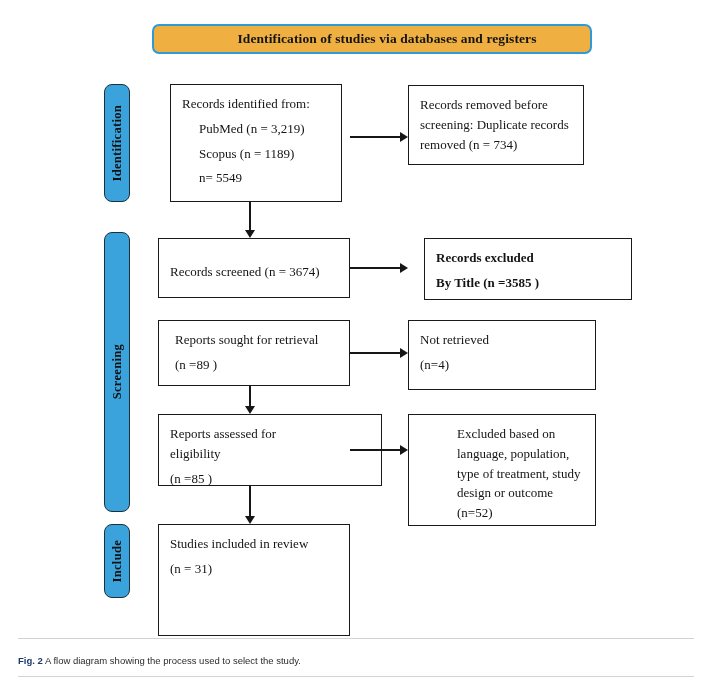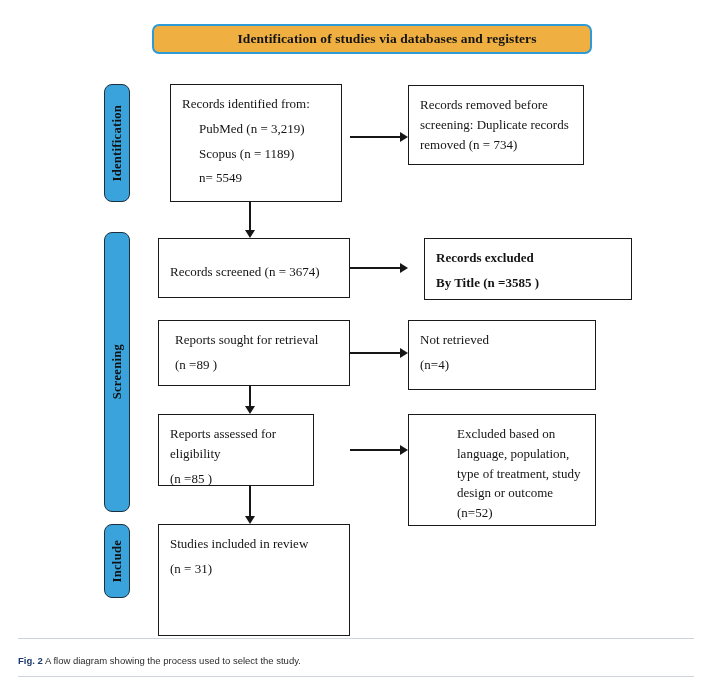--- a/index.html
+++ b/index.html
@@ -225,21 +225,21 @@
   <div class="flow-box" style="left:408px; top:320px; width:188px; height:70px;">
     <div class="flow-line">Not retrieved</div>
     <div class="flow-line gap">(n=4)</div>
   </div>
 
   <div class="v-arrow" style="left:244px; top:386px; width:12px; height:28px;">
     <div class="shaft"></div>
       <div class="head"></div>
   </div>
 
-  <div class="flow-box" style="left:158px; top:414px; width:156px; height:72px;">
+  <div class="flow-box" style="left:158px; top:414px; width:224px; height:72px;">
     <div class="flow-line">Reports assessed for</div>
     <div class="flow-line">eligibility</div>
     <div class="flow-line gap">(n =85 )</div>
   </div>
 
   <div class="h-arrow" style="left:350px; top:444px; width:58px; height:12px;">
     <div class="shaft"></div>
       <div class="head"></div>
   </div>
 

